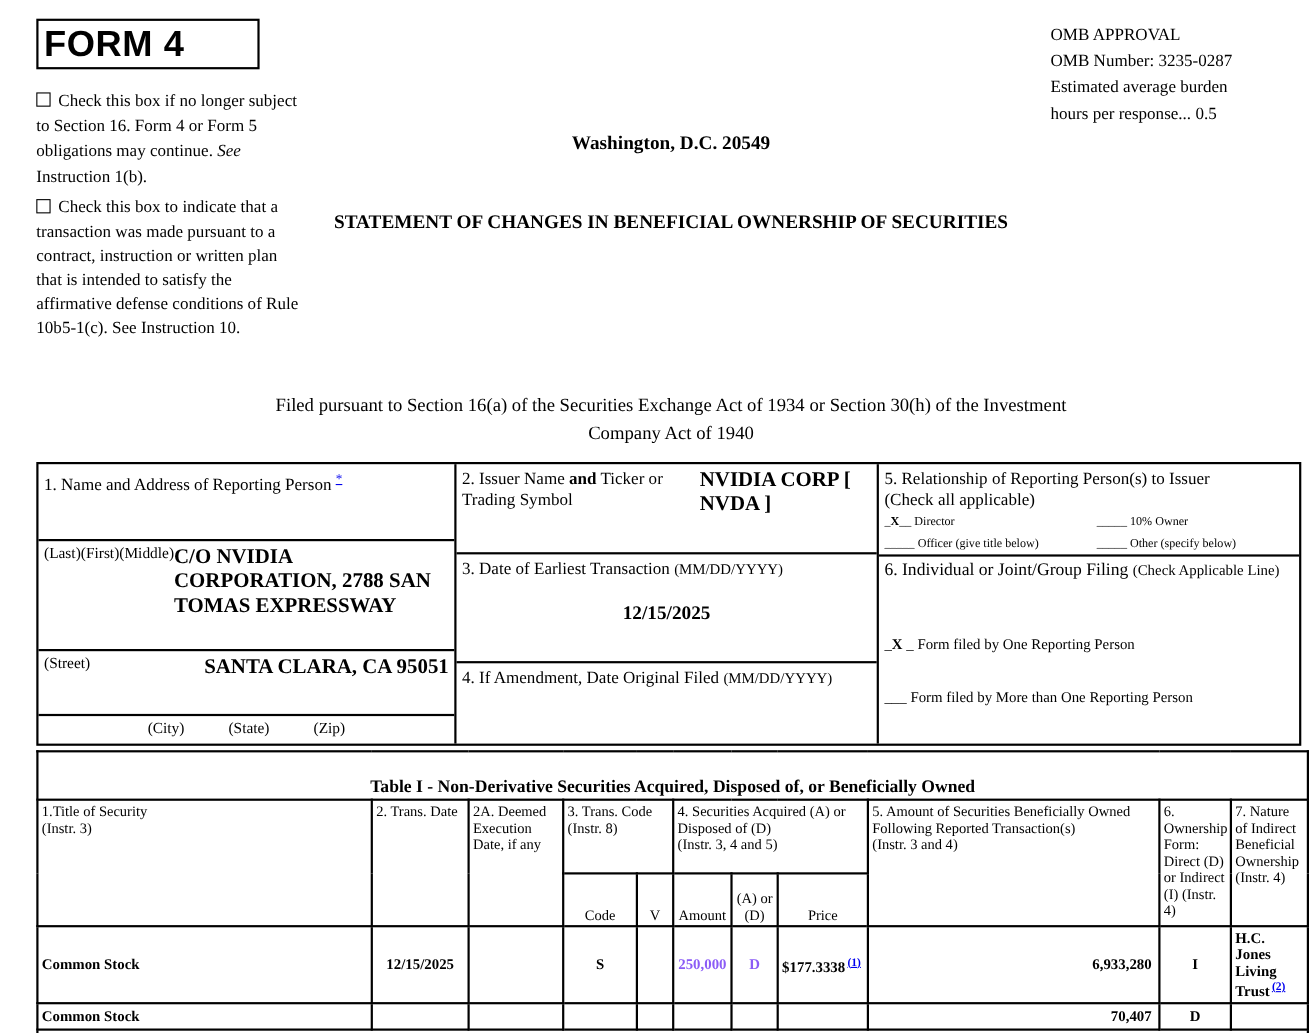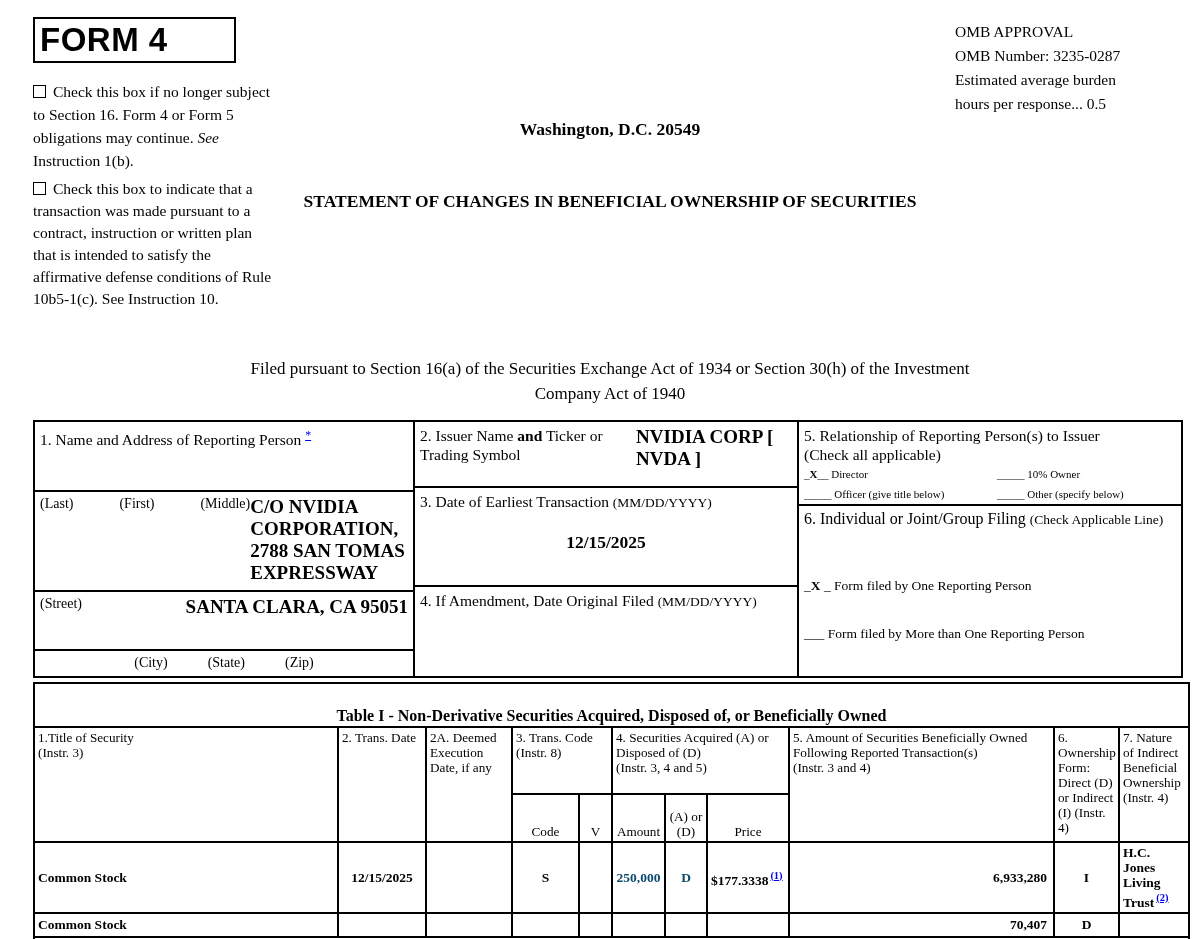--- a/index.html
+++ b/index.html
@@ -24,45 +24,45 @@
   .info { position:absolute; left:33px; top:420px; width:1150px; height:258px; border:2px solid #000; display:flex; }
   .icol { display:flex; flex-direction:column; }
   .icolL { width:380px; border-right:2px solid #000; }
   .icolM { width:384px; border-right:2px solid #000; }
   .icolR { flex:1; }
   .icell { padding:4px 5px; position:relative; }
   .bb { border-bottom:2px solid #000; }
   .lbl { font-size:15.5px; line-height:19px; }
   .small { font-size:13.5px; }
   .big { font-weight:bold; font-size:19px; line-height:22px; }
-  .hints { font-size:14px; display:flex; justify-content:center; gap:46px; }
+  .hints { font-size:14px; display:flex; justify-content:center; }
   .vsplit { display:flex; flex-direction:row; justify-content:space-between; }
   .cA { height:70px; } .cB { height:100px; } .cC { height:59px; } .cD { flex:1; }
-  .cA2 { height:66px; } .cB2 { height:99px; } .cC2 { flex:1; }
+  .cA2 { height:82px; } .cB2 { height:99px; } .cC2 { flex:1; }
   .cA3 { height:170px; } .cB3 { flex:1; }
   .date-val { text-align:center; font-weight:bold; font-size:17.5px; margin-top:20px; }
   .rel-grid { display:grid; grid-template-columns:193px 1fr; row-gap:8px; font-size:11px; margin-top:4px; white-space:pre-wrap; }
   .filing-lines { font-size:13.5px; line-height:16px; margin-top:18px; white-space:pre-wrap; }
   .lbl6 { font-size:16px; }
   a.link { color:#0000EE; text-decoration:underline; cursor:pointer; }
   sup.fn { font-size:10.5px; margin-left:2px; }
   sup.star { font-size:12px; }
 
   
   .t1 { position:absolute; left:33px; top:682px; width:1155px; border-collapse:collapse; table-layout:fixed; }
   .t1 td { border:2px solid #000; vertical-align:top; padding:2px 3px; font-size:13.2px; line-height:15px; overflow:hidden; }
   .t1 td.ttl { height:44px; vertical-align:bottom; text-align:center; font-weight:bold; font-size:16px; padding-bottom:3px; }
   .t1 tr.hr1 td { height:67px; }
   .t1 tr.hr2 td { height:48px; vertical-align:bottom; text-align:center; }
   .pl { white-space:pre-line; }
   .t1 tr.dr1 td { height:62px; vertical-align:middle; font-weight:bold; font-size:13.5px; }
   .t1 tr.dr2 td { height:24px; vertical-align:middle; font-weight:bold; font-size:13.5px; }
   .t1 tr.dr3 td { height:20px; }
   .c { text-align:center; } .r { text-align:right; padding-right:6px !important; }
-  .red { color:#0c4a6e;border-radius:19px; }
+  .red { color:#8b5cf6;border-radius:19px; }
 </style>
 </head>
 <body>
 
 <div class="page">
 
   <div class="form4-box">
     <span>FORM 4</span>
   </div>
 

